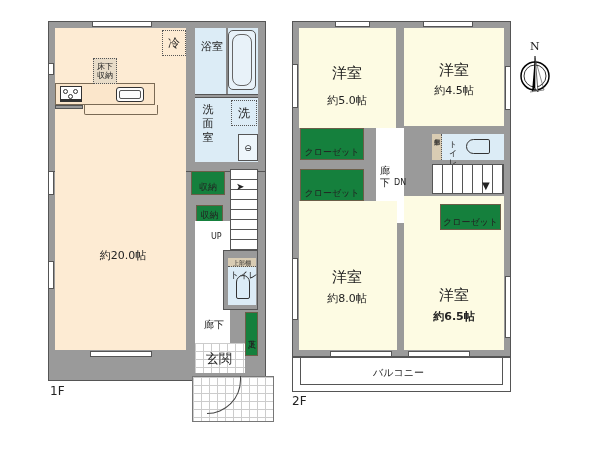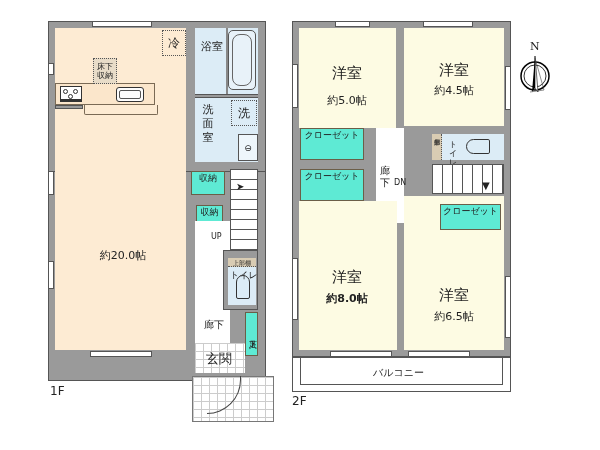--- a/index.html
+++ b/index.html
@@ -3,21 +3,21 @@
   <meta charset="utf-8">
   <style>
     html, body { margin:0; padding:0; background:#ffffff; }
     body { width:600px; height:450px; position:relative; overflow:hidden; font-family:"DejaVu Sans", sans-serif; color:#222; }
     .abs { position:absolute; box-sizing:border-box; }
     .wall { position:absolute; background:#9a9a9a; border:1px solid #555; box-sizing:border-box; }
     .room-ldk { background:#fdebd3; }
     .room-wet { background:#dcecf6; }
     .room-hall { background:#ffffff; }
     .room-west { background:#fdfbe3; }
-    .closet { background:#5eead4; border:1px solid #6b5e48; box-sizing:border-box; position:absolute; display:flex; align-items:flex-start; justify-content:center; font-size:9px; }
+    .closet { background:#15803d; border:1px solid #6b5e48; box-sizing:border-box; position:absolute; display:flex; align-items:flex-end; justify-content:center; font-size:9px; }
     .lbl { position:absolute; text-align:center; white-space:nowrap; }
     .rname { font-size:15px;font-family:Liberation Serif, serif; }
     .rsize { font-size:11px; }
     .window { position:absolute; background:#fff; border:1px solid #555; box-sizing:border-box; }
     .tile { background-color:#fff; background-image:linear-gradient(#ccc 1px, transparent 1px), linear-gradient(90deg, #ccc 1px, transparent 1px); background-size:8px 8px; }
     .dotted { border:1px dotted #555; box-sizing:border-box; position:absolute; display:flex; align-items:center; justify-content:center; }
     .stairs { background-image:repeating-linear-gradient(180deg, #fff 0 9px, #555 9px 10px); border:1px solid #555; box-sizing:border-box; }
     .stairs-h { background-image:repeating-linear-gradient(90deg, #fff 0 9px, #555 9px 10px); border:1px solid #555; box-sizing:border-box; }
   </style>
 </head>
@@ -141,28 +141,28 @@
     <span>上部棚</span>
   </div>
   <div class="lbl" style="left:154px;top:114px;font-size:8px;writing-mode:vertical-rl;">トイレ</div>
   <div class="abs" style="left:174px;top:118px;width:24px;height:15px;border:1px solid #333;border-radius:8px 2px 2px 8px;"></div>
 
   <div class="abs stairs-h" style="left:140px;top:143px;width:72px;height:30px;"></div>
   <div class="abs" style="left:190px;top:159px;font-size:10px;">▼</div>
 
   <div class="abs room-west" style="left:7px;top:180px;width:98px;height:149px;"></div>
   <div class="lbl rname" style="left:20px;top:247px;width:70px;">洋室</div>
-  <div class="lbl rsize" style="left:20px;top:270px;width:70px;font-weight:bold;">約8.0帖</div>
+  <div class="lbl rsize" style="left:20px;top:270px;width:70px;">約8.0帖</div>
 
   <div class="abs room-west" style="left:112px;top:175px;width:100px;height:154px;"></div>
   <div class="closet" style="left:148px;top:183px;width:61px;height:26px;">
     <span>クローゼット</span>
   </div>
   <div class="lbl rname" style="left:127px;top:265px;width:70px;">洋室</div>
-  <div class="lbl rsize" style="left:127px;top:288px;width:70px;">約6.5帖</div>
+  <div class="lbl rsize" style="left:127px;top:288px;width:70px;font-weight:bold;">約6.5帖</div>
 
   <div class="window" style="left:43px;top:0;width:35px;height:6px;"></div>
   <div class="window" style="left:131px;top:0;width:50px;height:6px;"></div>
   <div class="window" style="left:38px;top:330px;width:62px;height:6px;"></div>
   <div class="window" style="left:116px;top:330px;width:62px;height:6px;"></div>
   <div class="window" style="left:0;top:43px;width:6px;height:44px;"></div>
   <div class="window" style="left:0;top:237px;width:6px;height:62px;"></div>
   <div class="window" style="left:213px;top:45px;width:6px;height:44px;"></div>
   <div class="window" style="left:213px;top:255px;width:6px;height:62px;"></div>
 </div>

